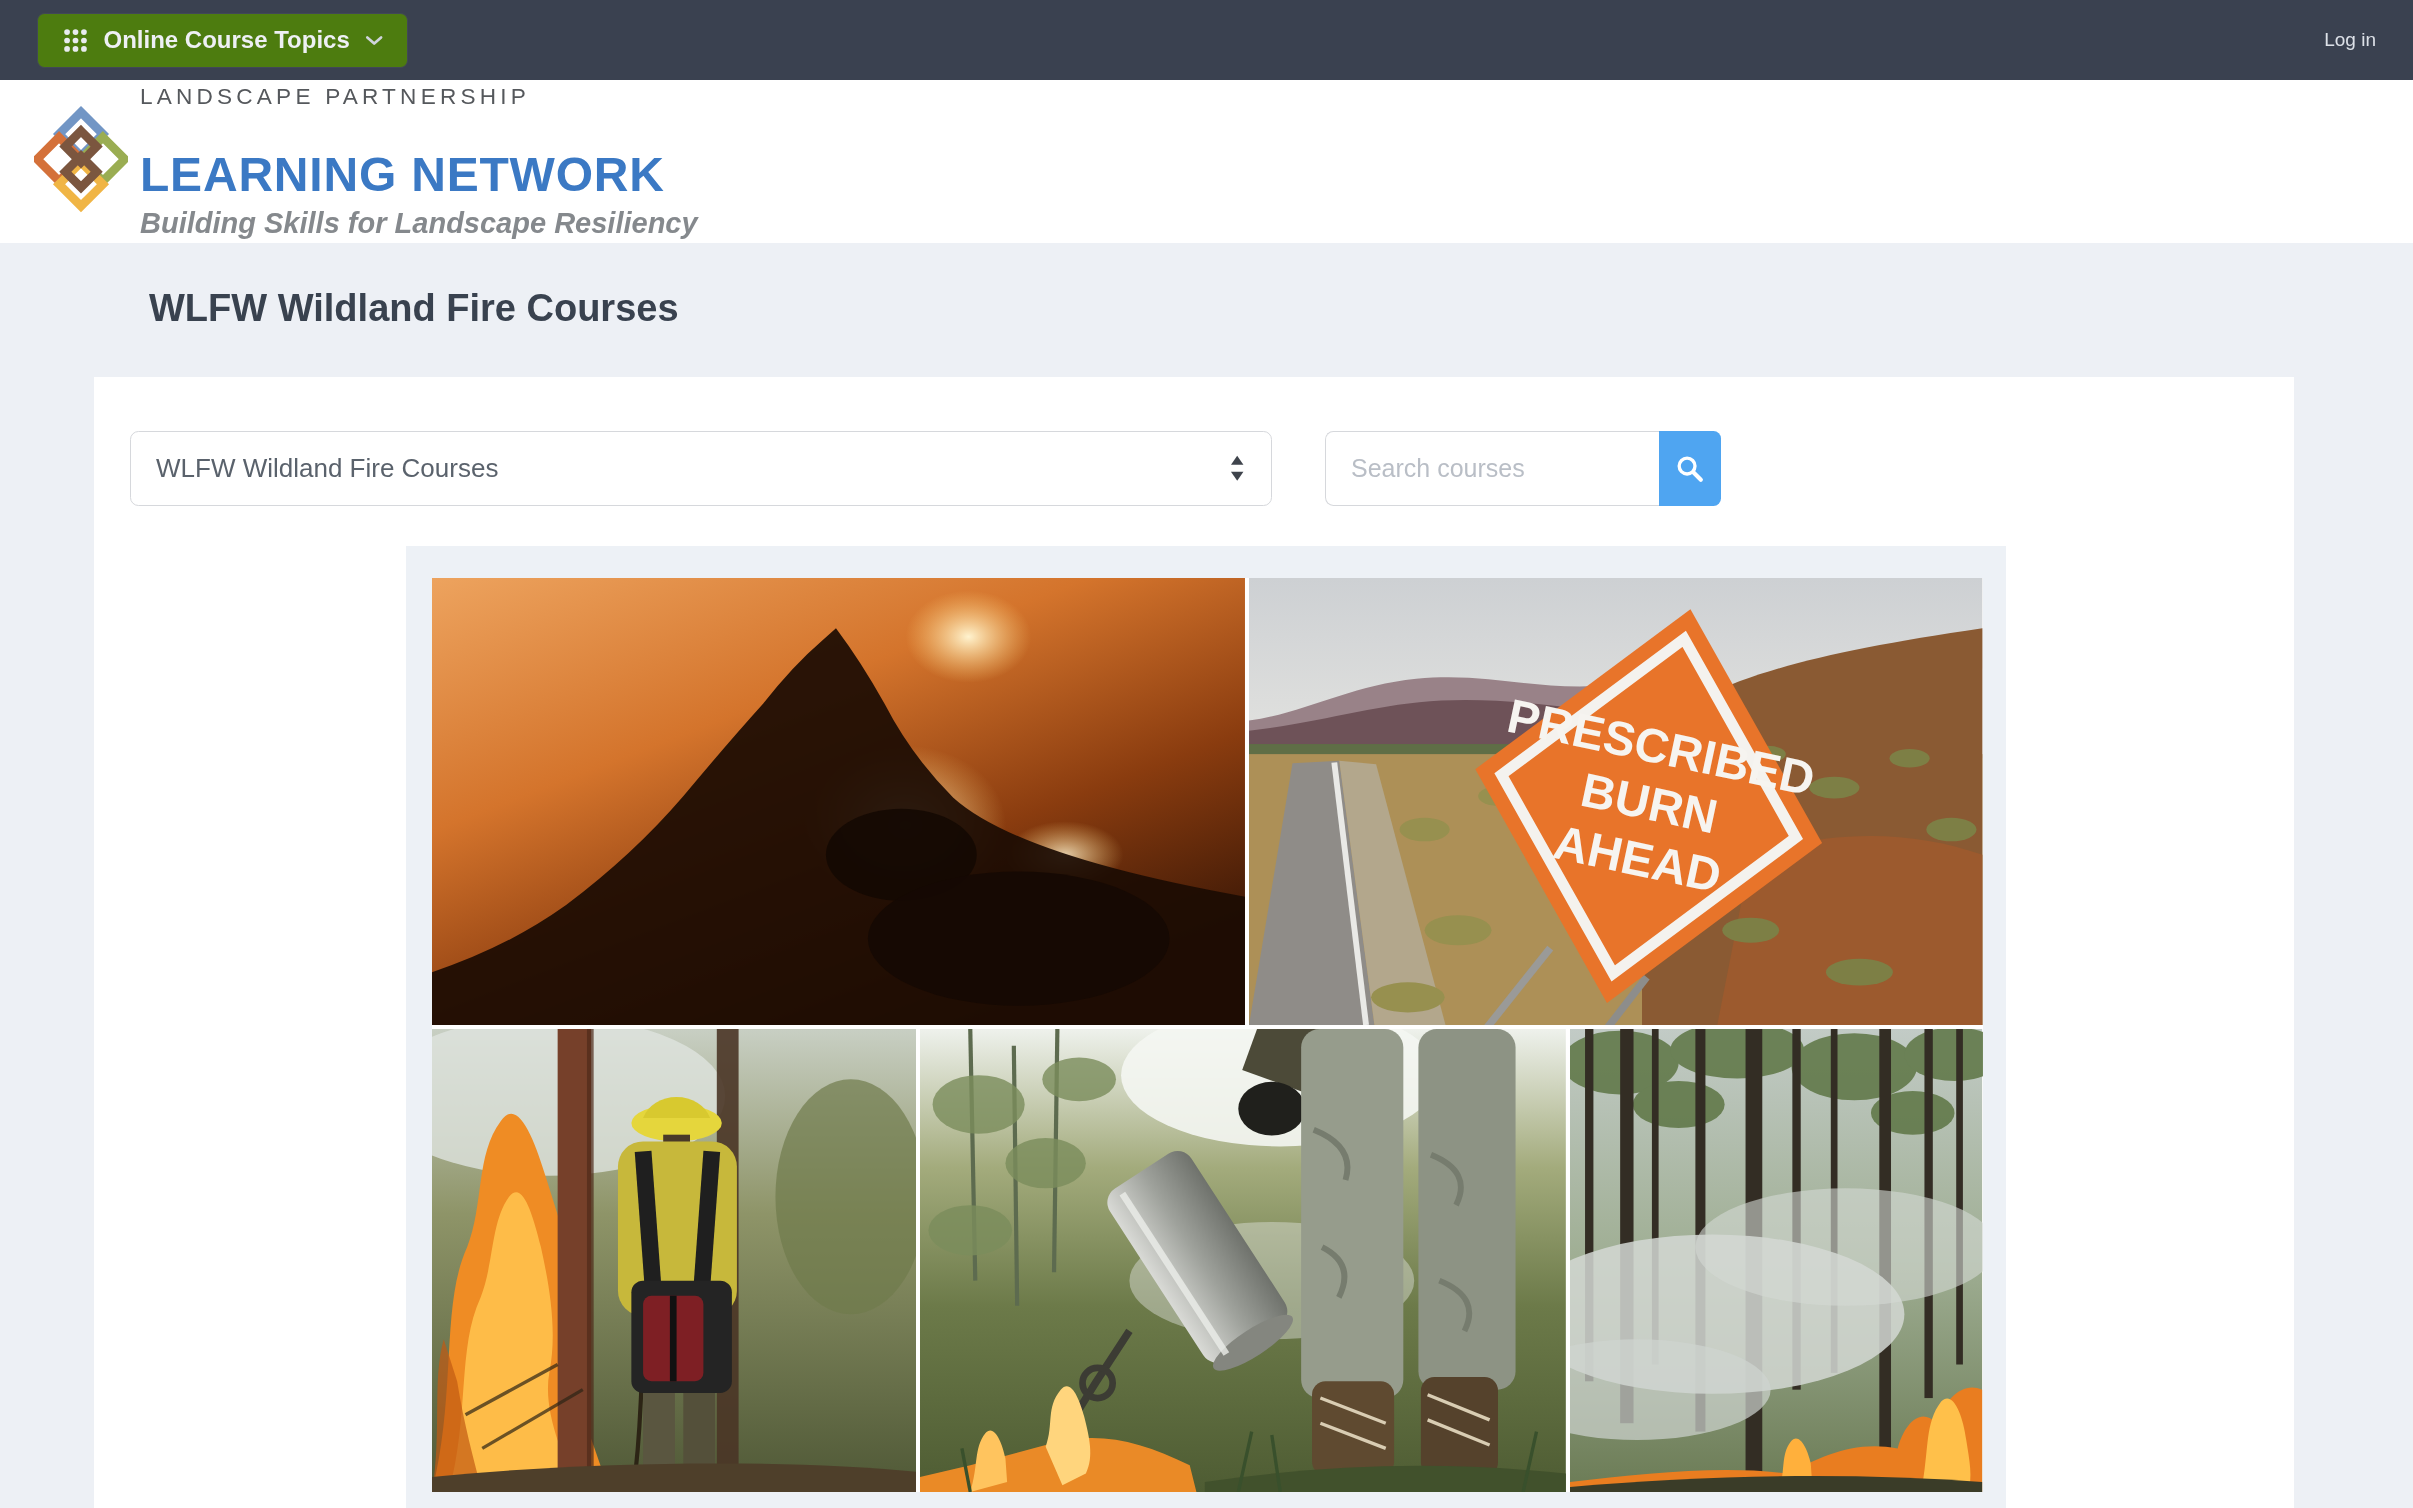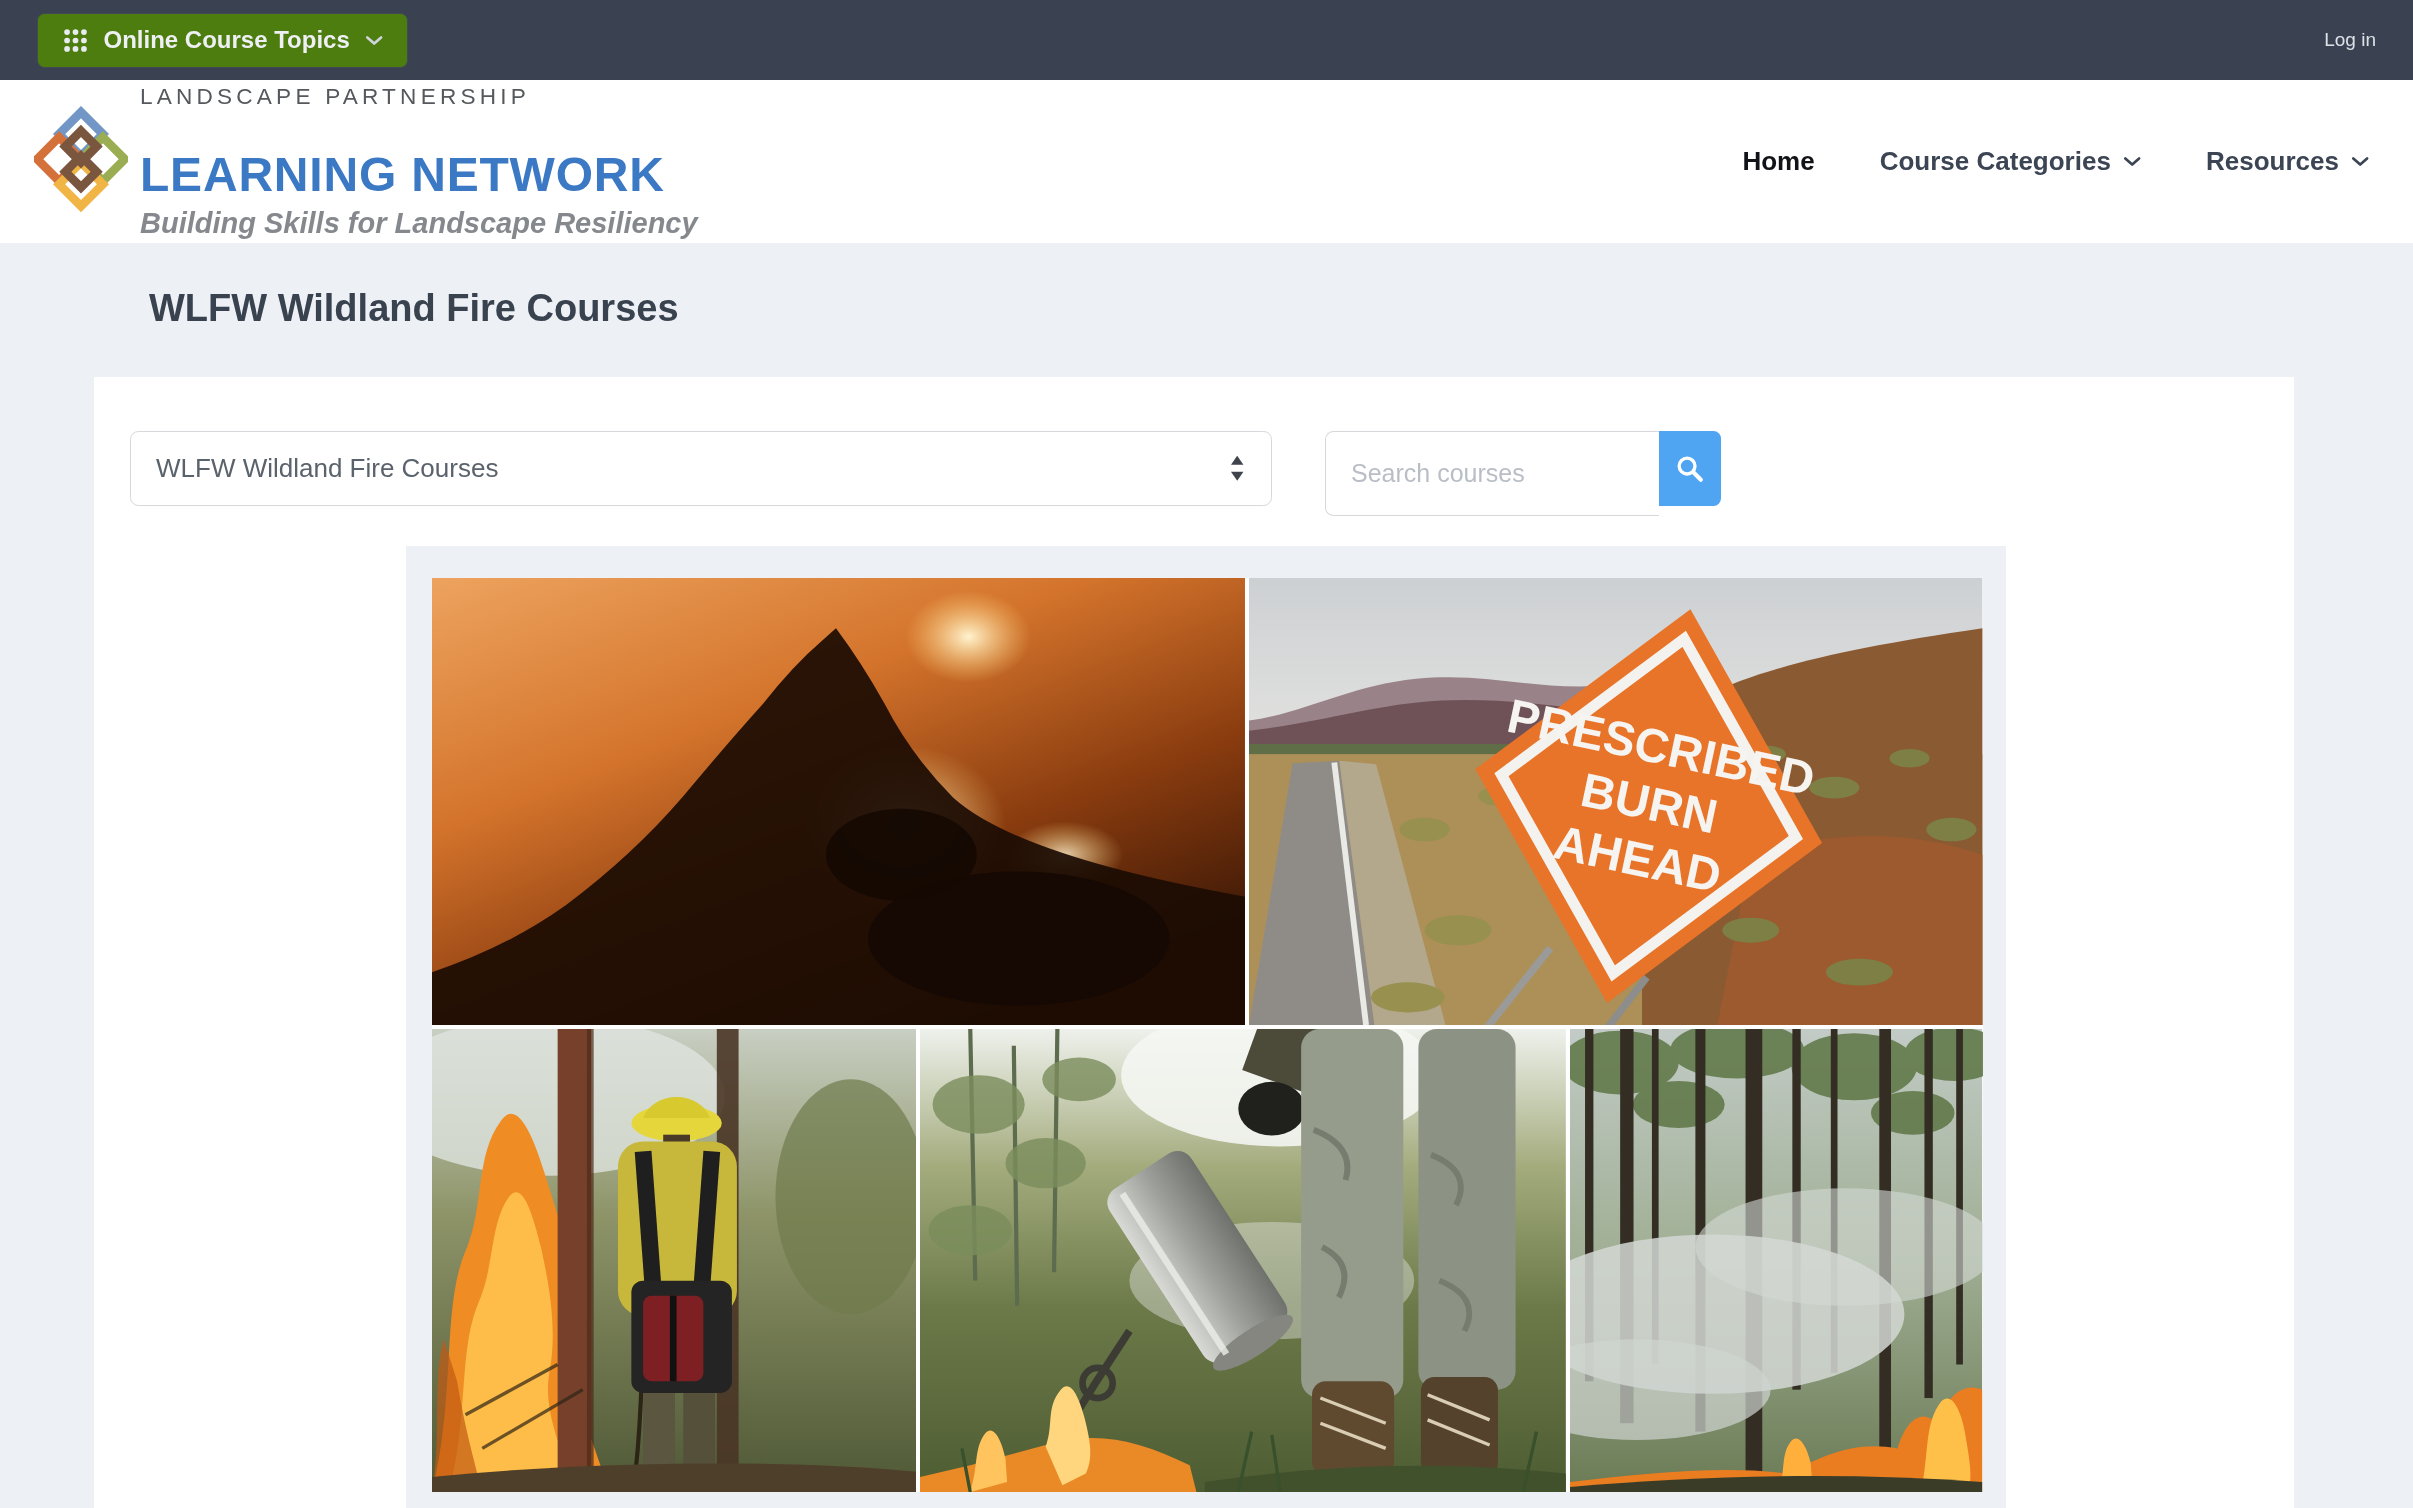--- a/index.html
+++ b/index.html
@@ -31,21 +31,21 @@
   
   .page-title { margin:44px 0 47px 149px; font-size:38px; font-weight:700; color:#39424f; }
   .card { margin-left:94px; width:2200px; height:1131px; background:#ffffff;
           padding:54px 0 0 36px; }
   .filters-row { display:flex; gap:53px; }
   .select-box { width:1142px; height:75px; border:1.7px solid #d6d8dc; border-radius:8.4px;
                 background:#fff; display:flex; align-items:center; justify-content:space-between;
                 padding:0 25px 0 25px; cursor:pointer; }
   .select-box .value { font-size:26px; color:#5a626c; }
   .search-group { display:flex; height:75px; }
-  .search-input { width:334px; height:85px; border:1.7px solid #d6d8dc; border-right:none;
+  .search-input { width:334px; height:75px; border:1.7px solid #d6d8dc; border-right:none;
                   border-radius:8.4px 0 0 8.4px; padding:0 25px; font-size:25px; color:#3b82f6;
                   font-family:"Liberation Sans", sans-serif; outline:none; }
   .search-input::placeholder { color:#b9bec6; }
   .search-btn { width:62px; height:75px; background:#4fa5f1; border:none;
                 border-radius:0 7.5px 7.5px 0; display:flex; align-items:center;
                 justify-content:center; cursor:pointer; }
 
   
   .collage-panel { margin:40px 0 0 276px; width:1600px; height:962px; background:#edf1f6;
                    padding:32px 23.5px 17px 26px; }
@@ -94,37 +94,20 @@
         <path d="M60,36 L80,56 L60,76 L40,56 Z" stroke="#7b563f"></path>
         <path d="M60,68 L80,88 L60,108 L40,88 Z" stroke="#7b563f"></path>
       </g>
     </svg>
     <div class="brand-text">
       <div class="brand-line1">LANDSCAPE PARTNERSHIP</div>
       <div class="brand-line2">LEARNING NETWORK</div>
       <div class="brand-line3">Building Skills for Landscape Resiliency</div>
     </div>
   </div>
-  <nav class="main-nav">
-    <div class="nav-item active">
-      <span>Home</span>
-    </div>
-    <div class="nav-item">
-      <span>Course Categories</span>
-      <svg width="18.4" height="11" viewBox="0 0 24 14">
-        <path d="M3 3 L12 11 L21 3" fill="none" stroke="#3c4554" stroke-width="3.5" stroke-linecap="round" stroke-linejoin="round"></path>
-      </svg>
-    </div>
-    <div class="nav-item">
-      <span>Resources</span>
-      <svg width="18.4" height="11" viewBox="0 0 24 14">
-        <path d="M3 3 L12 11 L21 3" fill="none" stroke="#3c4554" stroke-width="3.5" stroke-linecap="round" stroke-linejoin="round"></path>
-      </svg>
-    </div>
-  </nav>
 </header>
 
 <main>
   <h1 class="page-title">WLFW Wildland Fire Courses</h1>
 
   <section class="card">
     <div class="filters-row">
       <div class="select-box">
         <span class="value">WLFW Wildland Fire Courses</span>
         <svg width="18.4" height="28.5" viewBox="0 0 20 32">

